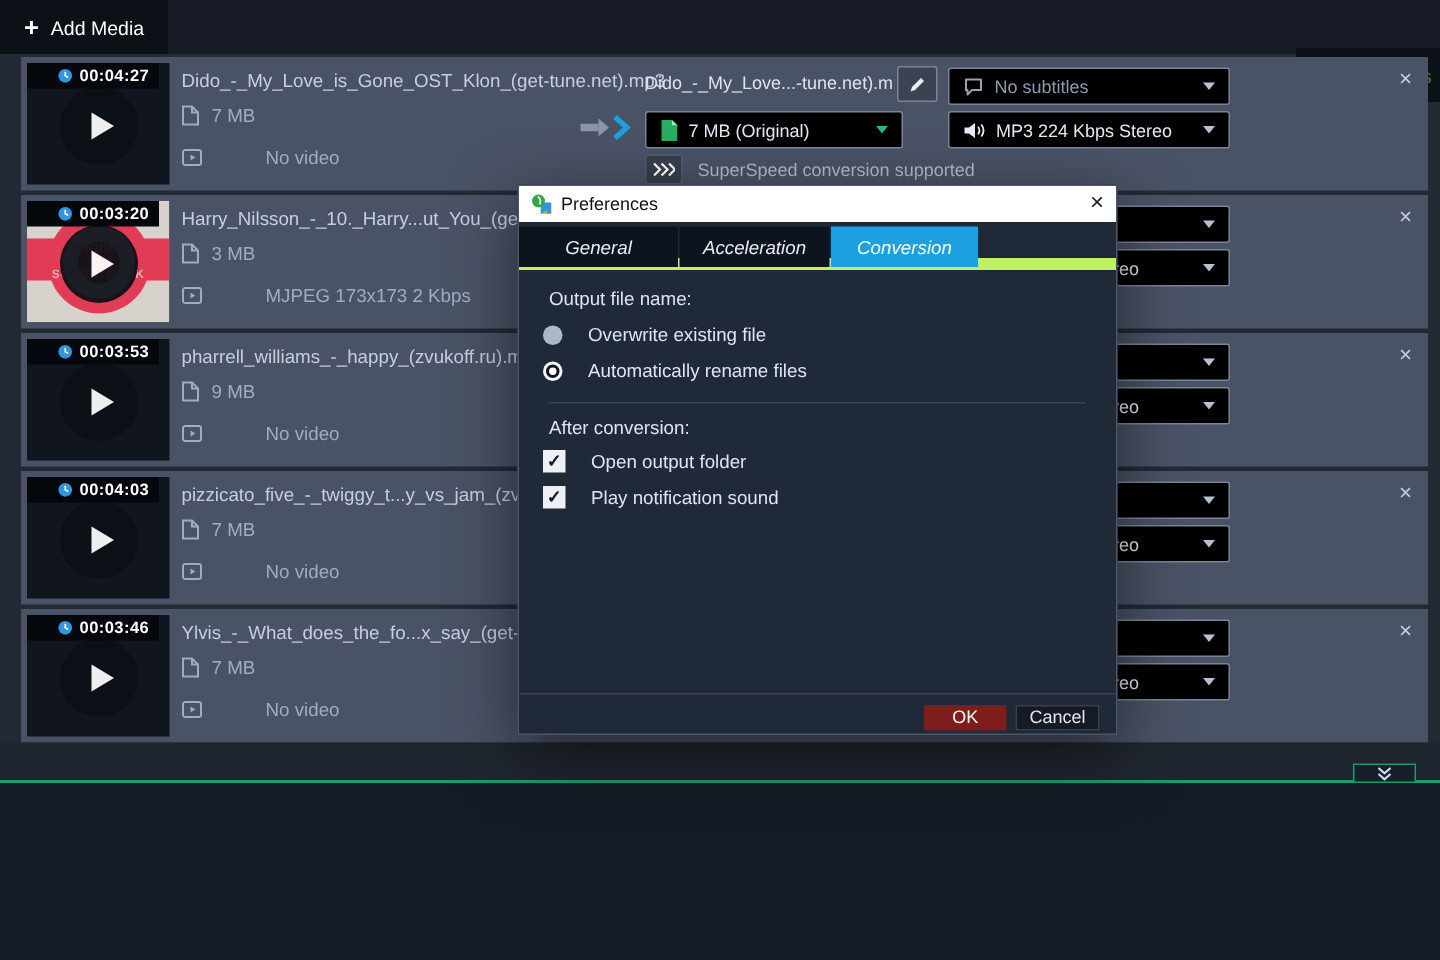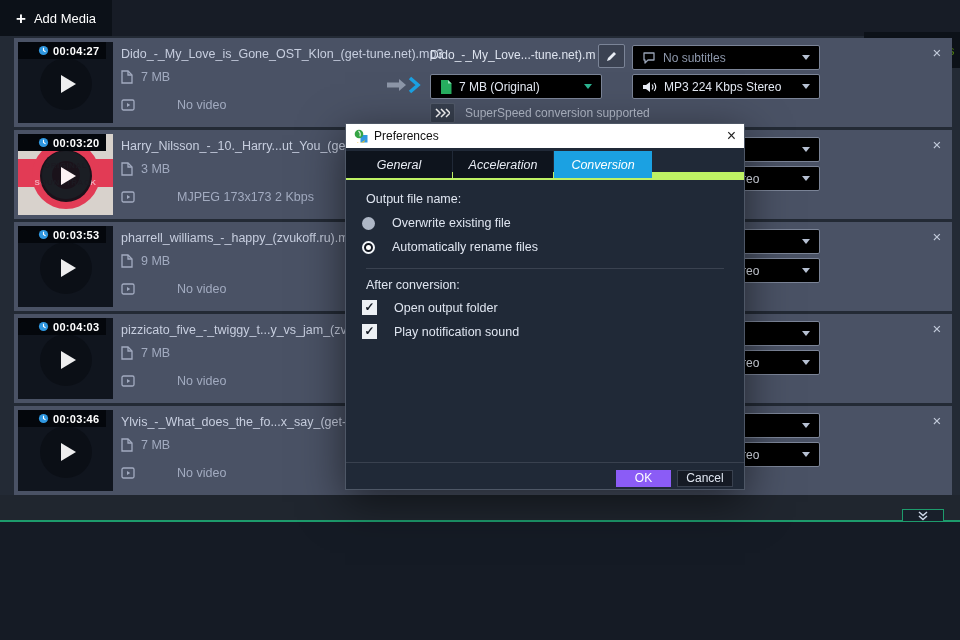--- a/index.html
+++ b/index.html
@@ -76,21 +76,21 @@
   .dlg-tab.active { background:#1ba1e2; color:#fff; }
   .dlg-label { position:absolute; left:20px; color:#dfe5f0; font-size:12.5px; }
   .opt-row { position:absolute; left:16px; display:flex; align-items:center; gap:17px; color:#dfe5f0; font-size:12.5px; }
   .radio { width:13px; height:13px; border-radius:50%; background:#aeb7c6; flex:none; }
   .radio.sel { background:#10151e; border:2px solid #f2f5f9; position:relative; }
   .radio.sel::after { content:""; position:absolute; left:2px; top:2px; width:5px; height:5px; border-radius:50%; background:#fff; }
   .cbx { width:15px; height:15px; background:#edf0f4; color:#141a24; font-size:12px; font-weight:bold;
     line-height:15px; text-align:center; flex:none; }
   .dlg-div { position:absolute; left:20px; right:20px; height:1px; background:#3a4250; }
   .dlg-footline { position:absolute; left:0; right:0; top:338px; height:1px; background:#39414f; }
-  .btn-ok { position:absolute; left:270px; top:346px; width:55px; height:17px; background:#8b5cf6; border:none;
+  .btn-ok { position:absolute; left:270px; top:346px; width:55px; height:17px; background:#7f1d1d; border:none;
     color:#fff; font-size:12px; line-height:15px; }
   .btn-cancel { position:absolute; left:331px; top:346px; width:56px; height:17px; background:#151a24;
     border:1px solid #39414f; color:#dfe5f0; font-size:12px; line-height:13px; }
 
   
   .footer-gap { position:absolute; left:0; top:495px; width:960px; height:25px; background:#20262f; }
   .green-line { position:absolute; left:0; top:520px; width:960px; height:2px; background:#1d9b6c; }
   .collapse-tab { position:absolute; left:902px; top:509px; width:42px; height:13px; background:#181f2a;
     border:1px solid #1d9b6c; z-index:4; display:flex; align-items:center; justify-content:center; padding:0; }
   .bottom-area { position:absolute; left:0; top:522px; width:960px; height:118px; background:#151b25; }

